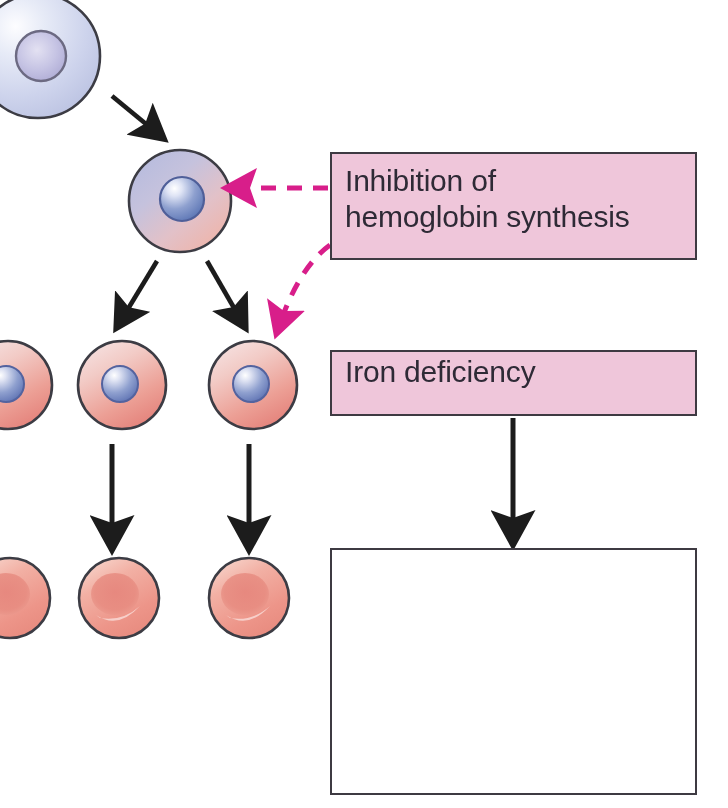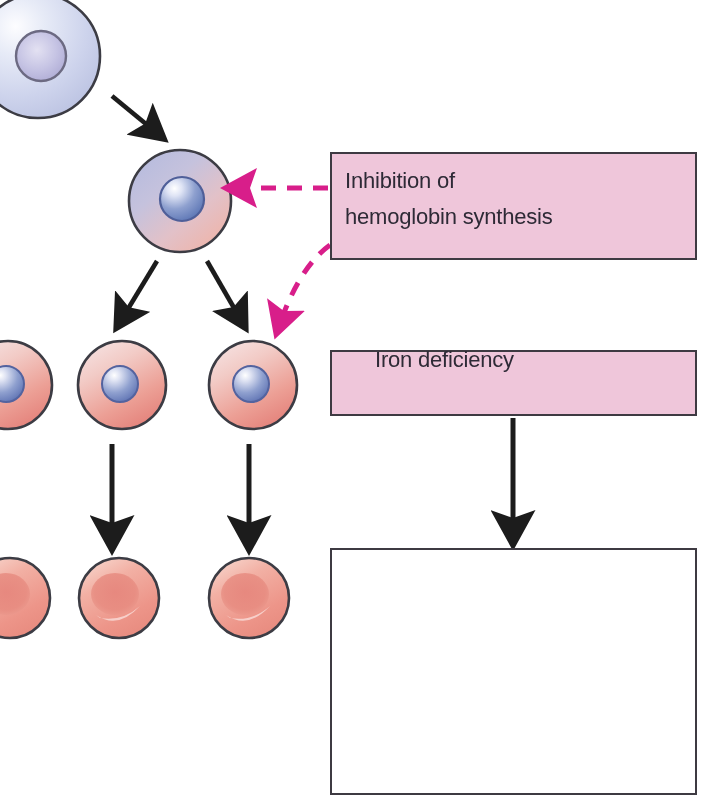--- a/index.html
+++ b/index.html
@@ -29,21 +29,21 @@
     position: absolute;
     box-sizing: border-box;
     border: 2px solid #3e3a42;
   }
   .box-pink { background: #efc6da; }
   .box-white { background: #ffffff; }
   .boxtext {
     position: absolute;
     color: #2e2a36;
     font-family: "Liberation Sans", sans-serif;
-    font-size: 22px;
+    font-size: 30px;
     line-height: 36px;
     white-space: pre-line;
     letter-spacing: -0.2px;
   }
 </style>
 </head>
 <body>
 
 <div id="stage">
 
@@ -193,17 +193,17 @@
         <path d="M590 744 Q605 755 621 739 Q608 751 592 747 Z" fill="#ffffff" opacity="0.7"></path>
       </g>
     </g>
   </svg>
 
   <div class="boxwrap box-pink" style="left:330px; top:152px; width:367px; height:108px;"></div>
   <div class="boxtext" style="left:345px; top:163px; width:345px;">Inhibition of
 hemoglobin synthesis</div>
 
   <div class="boxwrap box-pink" style="left:330px; top:350px; width:367px; height:66px;"></div>
-  <div class="boxtext" style="left:345px; top:342px; width:345px;margin-left:30px;">Iron deficiency</div>
+  <div class="boxtext" style="left:345px; top:354px; width:345px;">Iron deficiency</div>
 
   <div class="boxwrap box-white" style="left:330px; top:548px; width:367px; height:247px;"></div>
 
 </div>
 
 </body></html>

